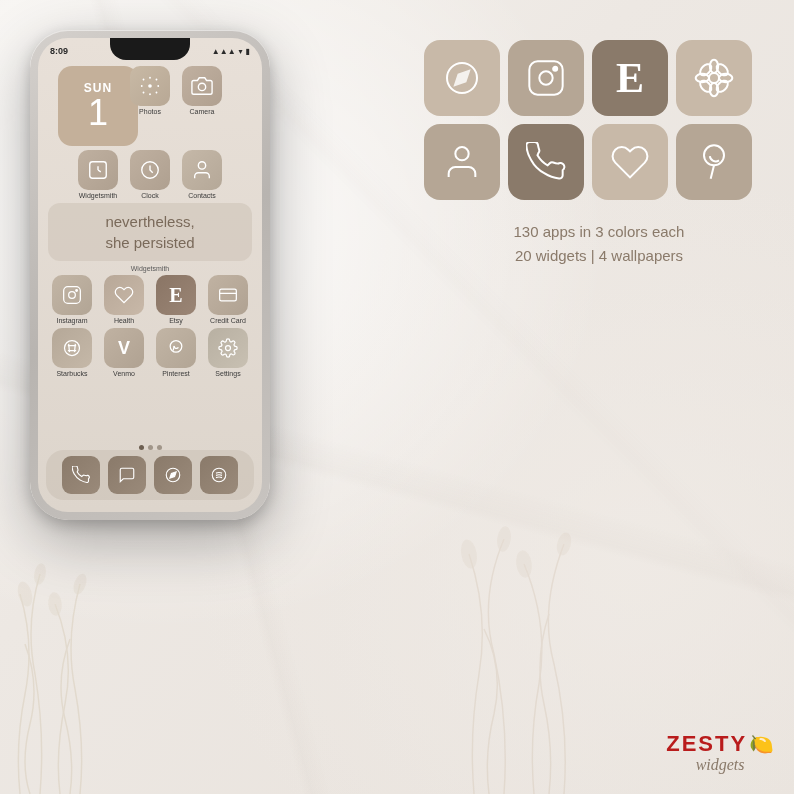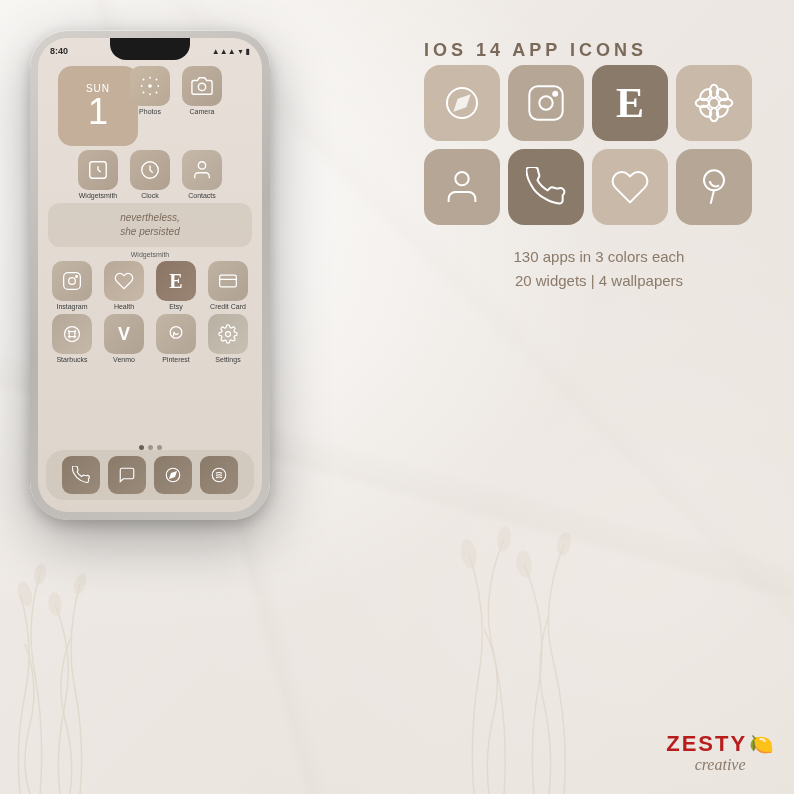--- a/index.html
+++ b/index.html
@@ -163,44 +163,43 @@
       width: 80px;
       height: 80px;
       background: #c4b09a;
       border-radius: 14px;
       display: flex;
       flex-direction: column;
       align-items: center;
       justify-content: center;
     }
     .cal-day {
-      font-size: 10px;
-      font-weight: 400;
+      font-size: 12px;
+      font-weight: 700;
       color: white;
       letter-spacing: 1px;
     }
     .cal-date {
       font-size: 36px;
       font-weight: 300;
       color: white;
       line-height: 1;
     }
 
     
     .text-widget {
       background: rgba(210,200,188,0.7);
       border-radius: 12px;
       padding: 8px 12px;
       margin: 4px 4px;
       text-align: center;
     }
     .text-widget-text {
-      font-size: 10px;
+      font-size: 15px;
       color: #7a6a5a;
-      font-style: italic;
       line-height: 1.4;
     }
 
     .widgetsmith-label {
       font-size: 7px;
       color: #5a5a5a;
       text-align: center;
       margin: 2px 0 3px;
     }
 
@@ -379,21 +378,21 @@
     <ellipse cx="120" cy="100" rx="6" ry="11" transform="rotate(15,120,100)" fill="#c0aa90" opacity="0.5"></ellipse>
   </g>
 </svg>
 
 <div class="phone-container">
   <div class="phone-frame">
     <div class="phone-screen">
       <div class="phone-notch"></div>
 
       <div class="phone-status-bar">
-        <span class="status-time">8:40</span>
+        <span class="status-time">8:09</span>
         <div class="status-icons">
           <span>▲▲▲</span>
           <span>▾</span>
           <span>▮</span>
         </div>
       </div>
 
       <div class="screen-content">
 
         <div class="app-row">
@@ -565,21 +564,20 @@
             </svg>
           </div>
         </div>
 
       </div>
     </div>
   </div>
 </div>
 
 <div class="right-content">
-  <div class="ios-label">IOS 14 APP ICONS</div>
 
   <div class="icon-showcase">
 
     <div class="showcase-icon showcase-light">
       <svg width="40" height="40" viewBox="0 0 24 24" fill="none" stroke="white" stroke-width="1.2">
         <circle cx="12" cy="12" r="9"></circle>
         <polygon points="16.24 7.76 14.12 14.12 7.76 16.24 9.88 9.88 16.24 7.76" fill="white" opacity="0.8"></polygon>
       </svg>
     </div>
 
@@ -641,14 +639,14 @@
     <div>130 apps in 3 colors each</div>
     <div>20 widgets | 4 wallpapers</div>
   </div>
 </div>
 
 <div class="zesty-logo">
   <div style="display:flex;align-items:center;gap:2px;">
     <span class="zesty-text">ZESTY</span>
     <span style="font-size:20px;">🍋</span>
   </div>
-  <div class="creative-text">creative</div>
+  <div class="creative-text">widgets</div>
 </div>
 
 </body></html>

